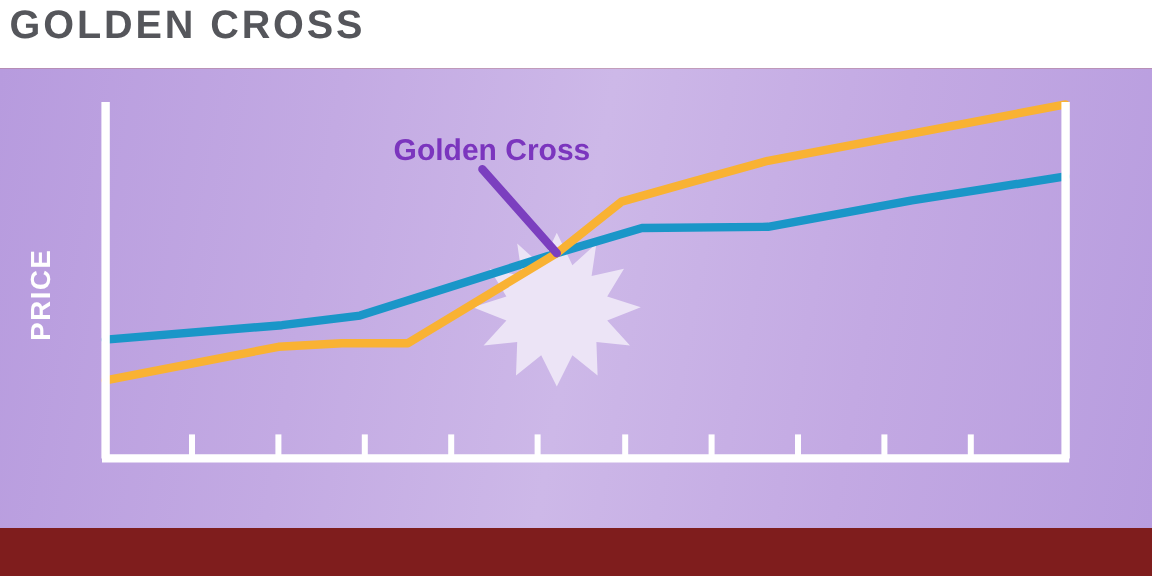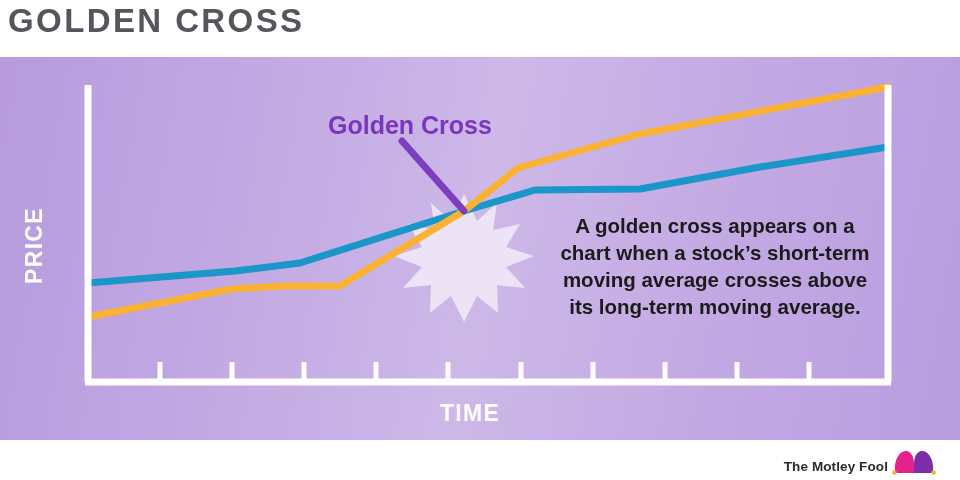--- a/index.html
+++ b/index.html
@@ -185,33 +185,20 @@
         <line x1="448" y1="325" x2="448" y2="305"></line>
         <line x1="521" y1="325" x2="521" y2="305"></line>
         <line x1="593" y1="325" x2="593" y2="305"></line>
         <line x1="665" y1="325" x2="665" y2="305"></line>
         <line x1="737" y1="325" x2="737" y2="305"></line>
         <line x1="809" y1="325" x2="809" y2="305"></line>
       </g>
     </svg>
 
     <div id="y-axis-label">PRICE</div>
-    <div id="x-axis-label">TIME</div>
 
     <div id="cross-label">Golden Cross</div>
 
-    <div id="description">A golden cross appears on a chart when a stock’s short-term moving average crosses above its long-term moving average.</div>
 
   </div>
 
-  <div id="footer">
-    <div id="logo">
-      <div id="logo-text">The Motley Fool</div>
-      <svg id="logo-mark" viewBox="0 0 44 26">
-        <path d="M3 22 C2 13 6 3 13 2 C19 1 22 8 22 15 L22 24 L4 24 Z" fill="#e6218c"></path>
-        <path d="M22 24 L22 15 C22 8 25 1 31 2 C38 3 42 13 41 22 L40 24 Z" fill="#7b2ea8"></path>
-        <circle cx="2.5" cy="23.5" r="2.3" fill="#f0b429"></circle>
-        <circle cx="41.5" cy="23.5" r="2.3" fill="#f0b429"></circle>
-      </svg>
-    </div>
-  </div>
 
 </div>
 
 </body></html>

